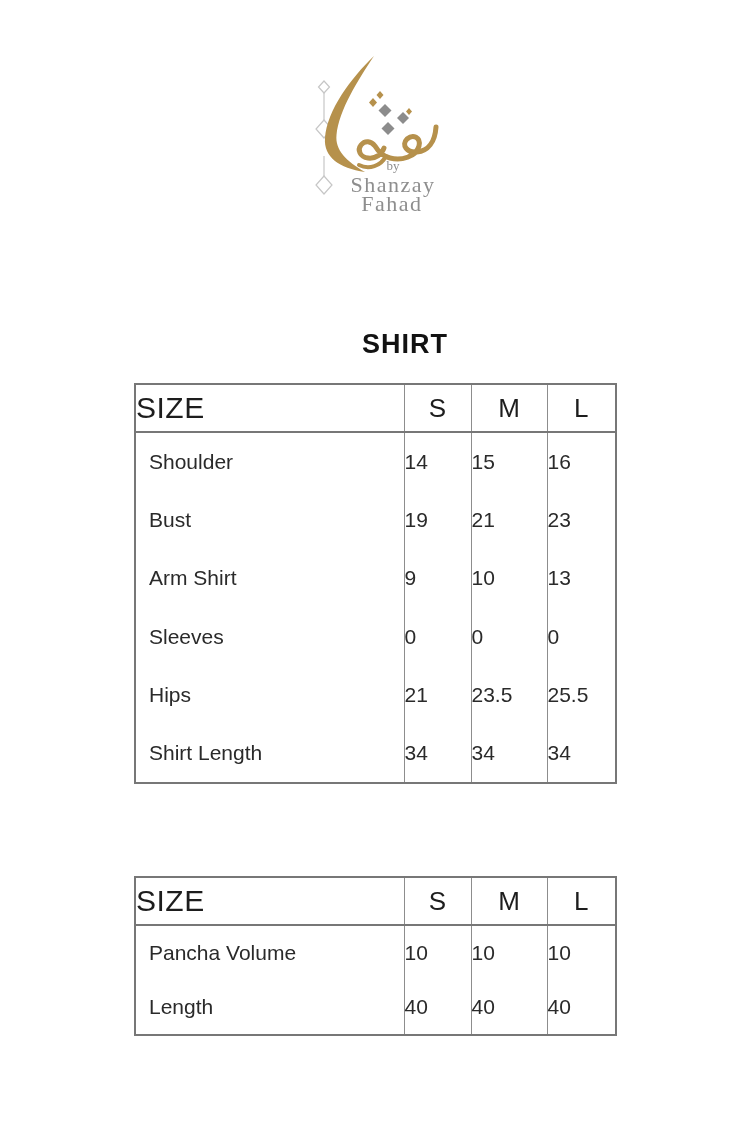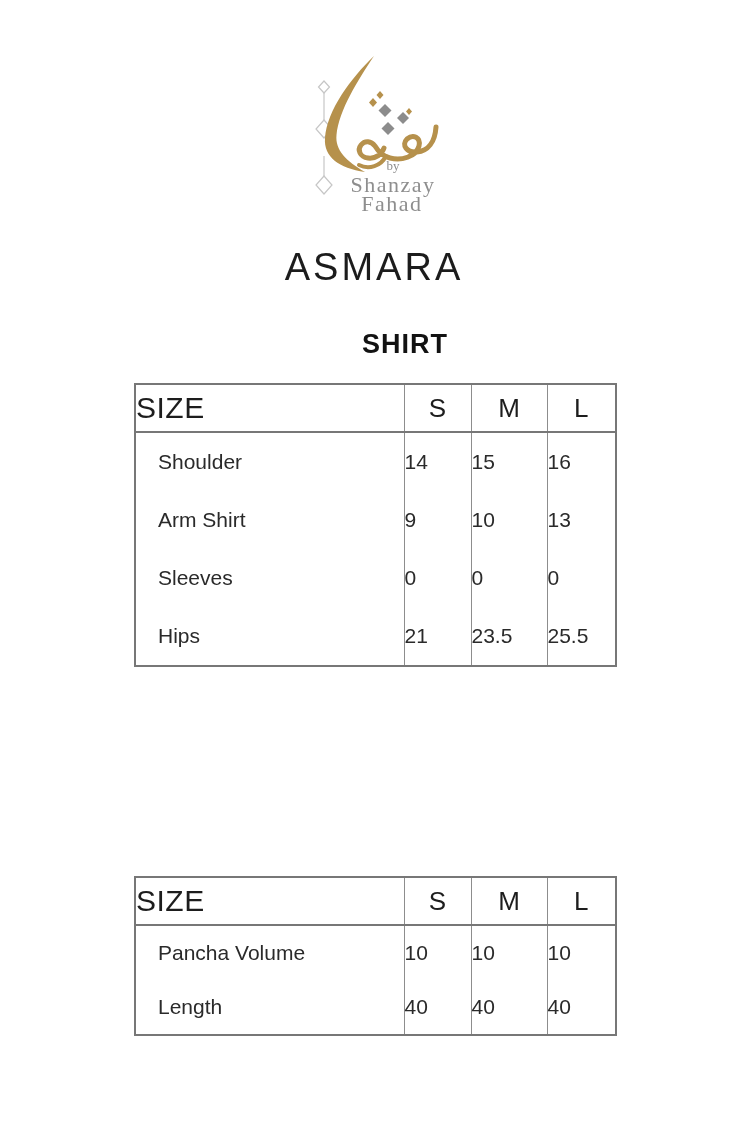--- a/index.html
+++ b/index.html
@@ -42,21 +42,21 @@
   .size-table th,.size-table td{padding:0;vertical-align:middle;}
   .size-table th + th,.size-table td + td{border-left:1px solid #8d8d8d;}
   .size-table thead tr{border-bottom:2px solid #777777;height:48px;}
   #shirt-table tbody tr{height:58.5px;}
   #pants-table tbody tr{height:55px;}
   .size-head{
     font-size:30px;font-weight:500;text-align:left;
     padding-left:14px;color:#1d1d1d;letter-spacing:0.5px;
   }
   .col-head{font-size:26px;font-weight:500;text-align:center;color:#1d1d1d;}
-  td.label{font-size:21px;text-align:left;padding-left:22px;color:#2a2a2a;}
+  td.label{font-size:21px;text-align:left;padding-left:13px;color:#2a2a2a;}
   td.value{font-size:21px;text-align:left;color:#2a2a2a;}
 </style>
 </head>
 <body>
 
 <div class="page">
 
   <svg class="logo" width="170" height="170" viewBox="0 0 170 170">
 
     <g stroke="#c6c6c6" fill="none" stroke-width="1.2">
@@ -82,21 +82,20 @@
       <path d="M96,54 L102.5,60.5 L96,67 L89.5,60.5 Z"></path>
       <path d="M99,72 L105.5,78.5 L99,85 L92.5,78.5 Z"></path>
       <path d="M114,62 L120,68 L114,74 L108,68 Z"></path>
     </g>
 
     <text x="104" y="120" font-size="13" fill="#8e8e8e" text-anchor="middle">by</text>
     <text x="104" y="142" font-size="22" letter-spacing="1.5" fill="#8e8e8e" text-anchor="middle">Shanzay</text>
     <text x="103" y="161" font-size="22" letter-spacing="1.5" fill="#8e8e8e" text-anchor="middle">Fahad</text>
   </svg>
 
-  <div class="product-title">ASMARA</div>
 
   <div class="section-heading" id="shirt-heading">SHIRT</div>
 
   <table class="size-table" id="shirt-table">
     <colgroup>
         <col class="c0">
         <col class="c1">
         <col class="c2">
         <col class="c3">
       </colgroup>
@@ -109,36 +108,48 @@
       </tr>
     </thead>
     <tbody>
       <tr>
         <td class="label">Shoulder</td>
         <td class="value">14</td>
         <td class="value">15</td>
         <td class="value">16</td>
       </tr>
       <tr>
+        <td class="label">Bust</td>
+        <td class="value">19</td>
+        <td class="value">21</td>
+        <td class="value">23</td>
+      </tr>
+      <tr>
         <td class="label">Arm Shirt</td>
         <td class="value">9</td>
         <td class="value">10</td>
         <td class="value">13</td>
       </tr>
       <tr>
         <td class="label">Sleeves</td>
         <td class="value">0</td>
         <td class="value">0</td>
         <td class="value">0</td>
       </tr>
       <tr>
         <td class="label">Hips</td>
         <td class="value">21</td>
         <td class="value">23.5</td>
         <td class="value">25.5</td>
+      </tr>
+      <tr>
+        <td class="label">Shirt Length</td>
+        <td class="value">34</td>
+        <td class="value">34</td>
+        <td class="value">34</td>
       </tr>
     </tbody>
   </table>
 
 
   <table class="size-table" id="pants-table">
     <colgroup>
         <col class="c0">
         <col class="c1">
         <col class="c2">

